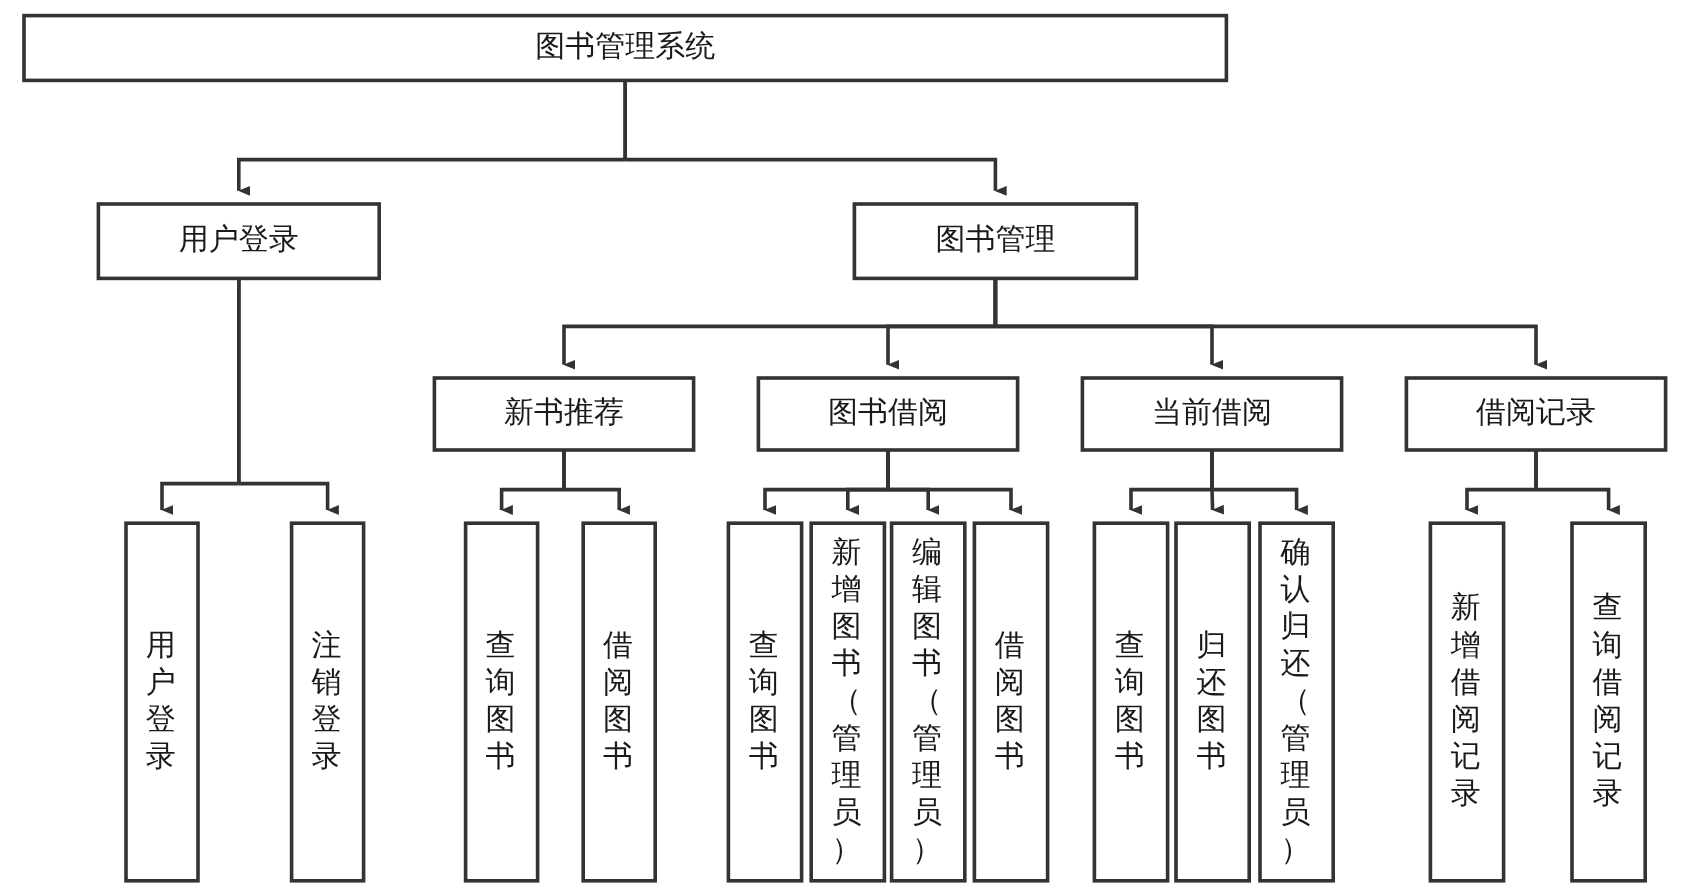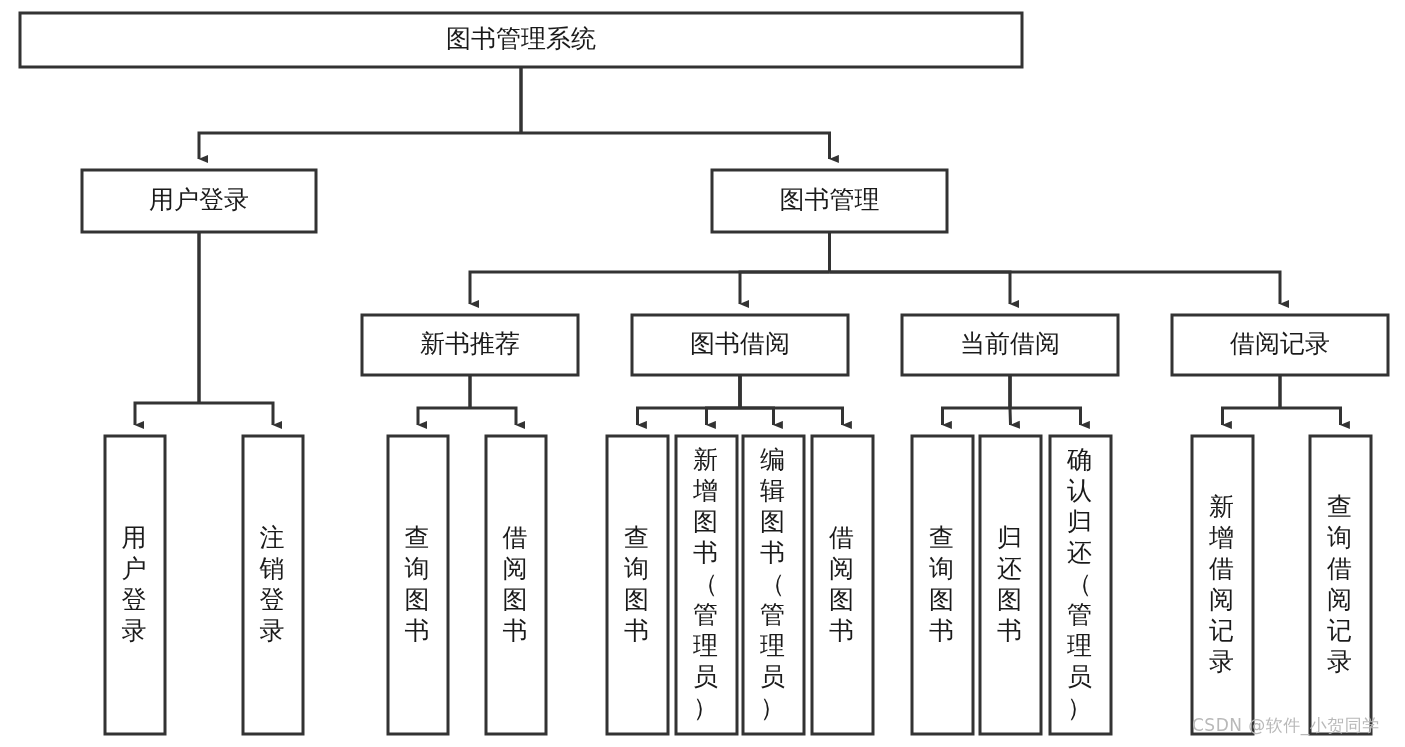--- a/index.html
+++ b/index.html
@@ -157,14 +157,13 @@
           <rect x="1192" y="436" width="61" height="298" class="node-box"></rect>
           <text x="1222.5" y="585" class="node-label v-label"><tspan x="1222.5" y="507.5">新</tspan><tspan x="1222.5" y="538.5">增</tspan><tspan x="1222.5" y="569.5">借</tspan><tspan x="1222.5" y="600.5">阅</tspan><tspan x="1222.5" y="631.5">记</tspan><tspan x="1222.5" y="662.5">录</tspan></text>
         </g>
         <g>
           <rect x="1310" y="436" width="61" height="298" class="node-box"></rect>
           <text x="1340.5" y="585" class="node-label v-label"><tspan x="1340.5" y="507.5">查</tspan><tspan x="1340.5" y="538.5">询</tspan><tspan x="1340.5" y="569.5">借</tspan><tspan x="1340.5" y="600.5">阅</tspan><tspan x="1340.5" y="631.5">记</tspan><tspan x="1340.5" y="662.5">录</tspan></text>
         </g>
       </g>
   </svg>
 
-  <div class="watermark">CSDN @软件_小贺同学</div>
 </div>
 
 </body></html>

